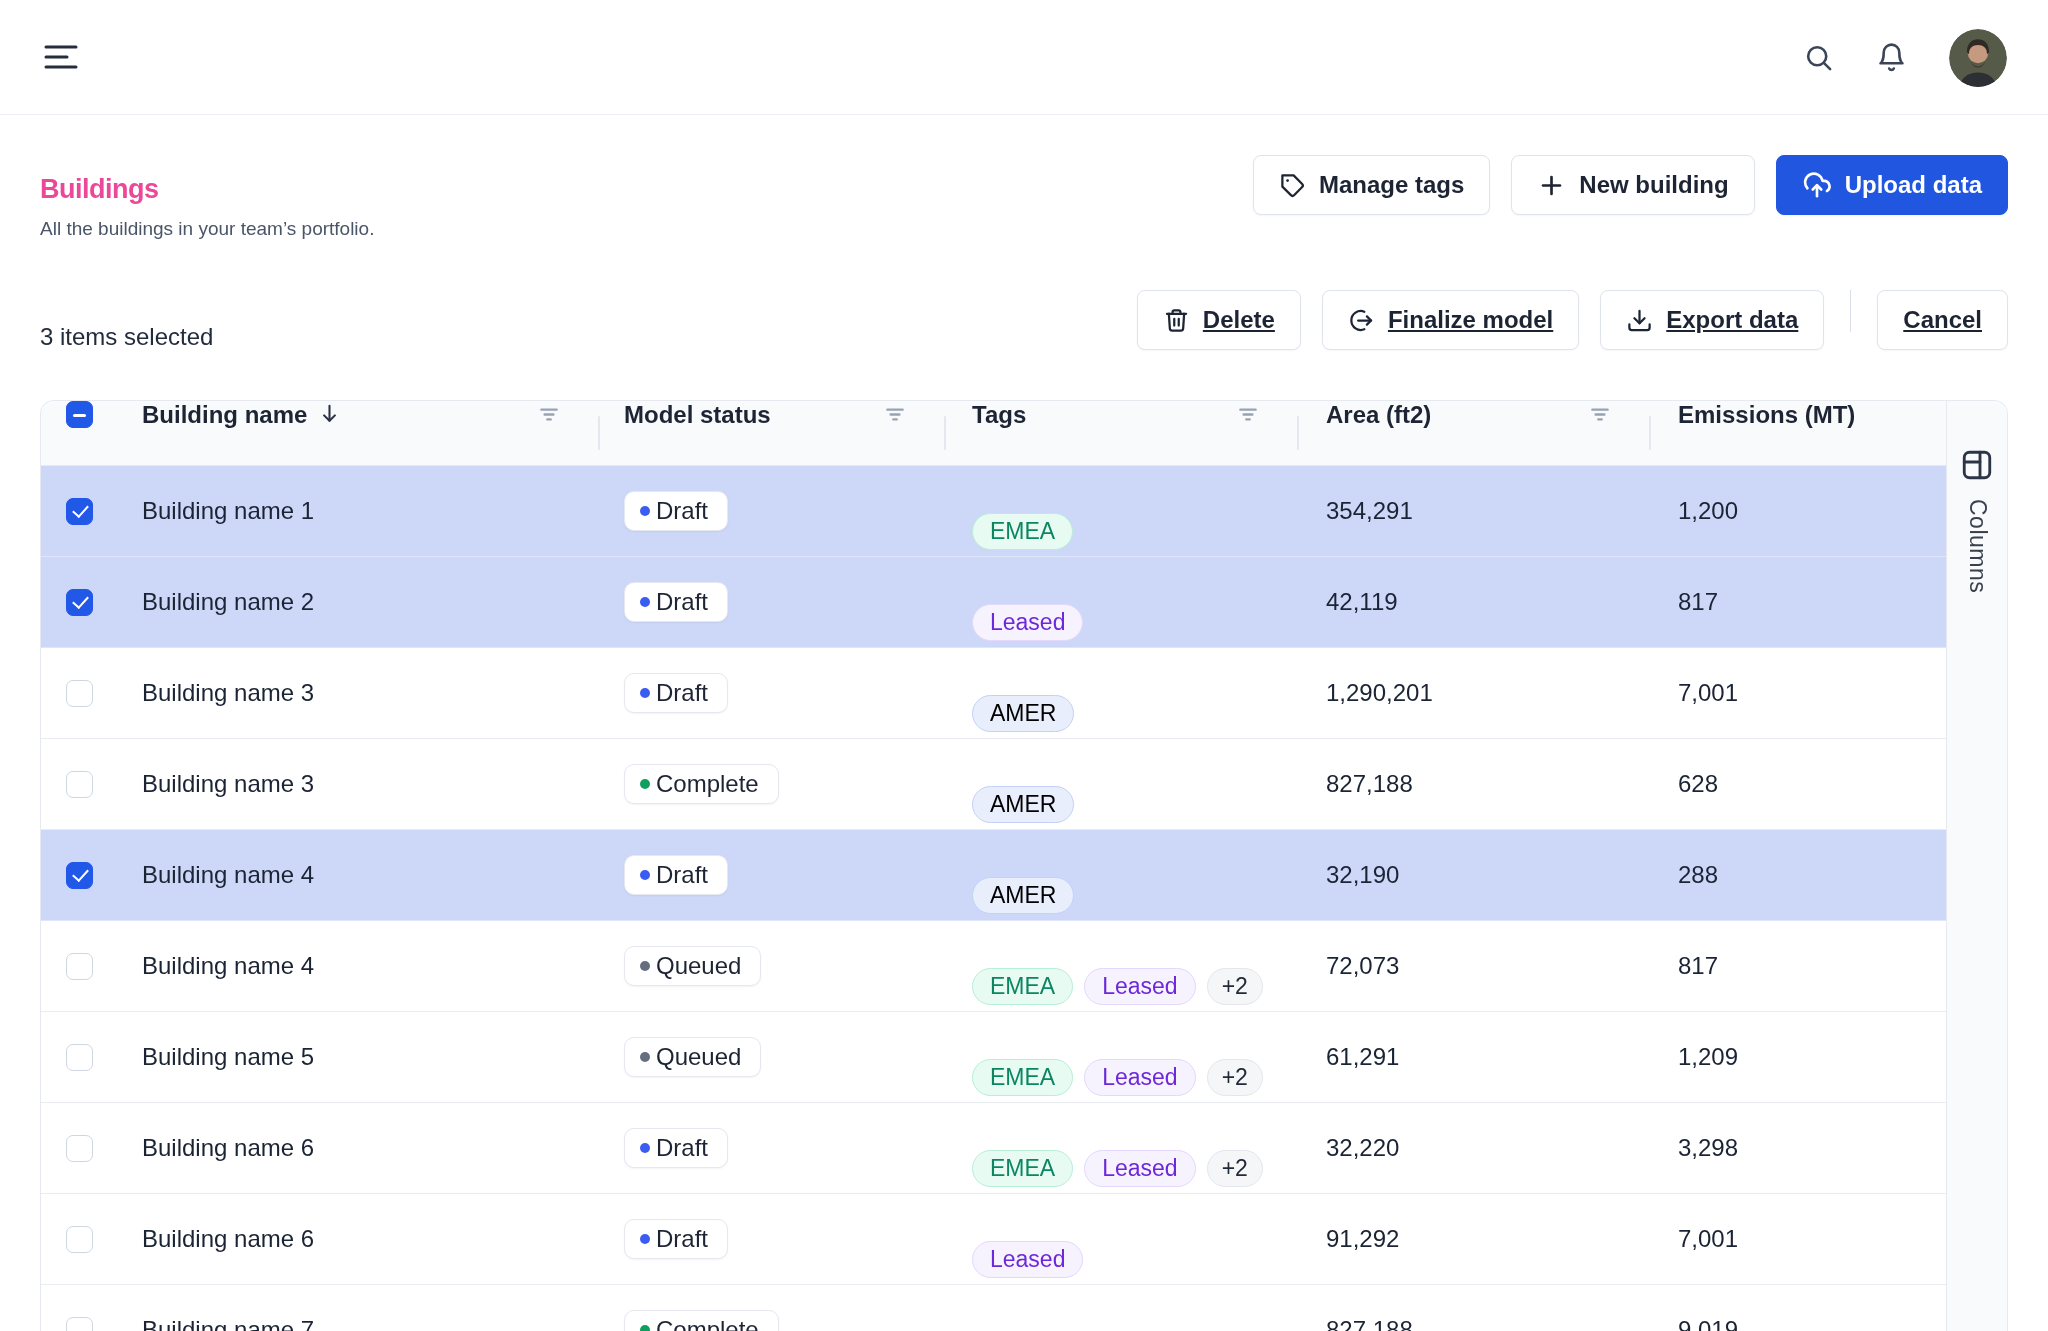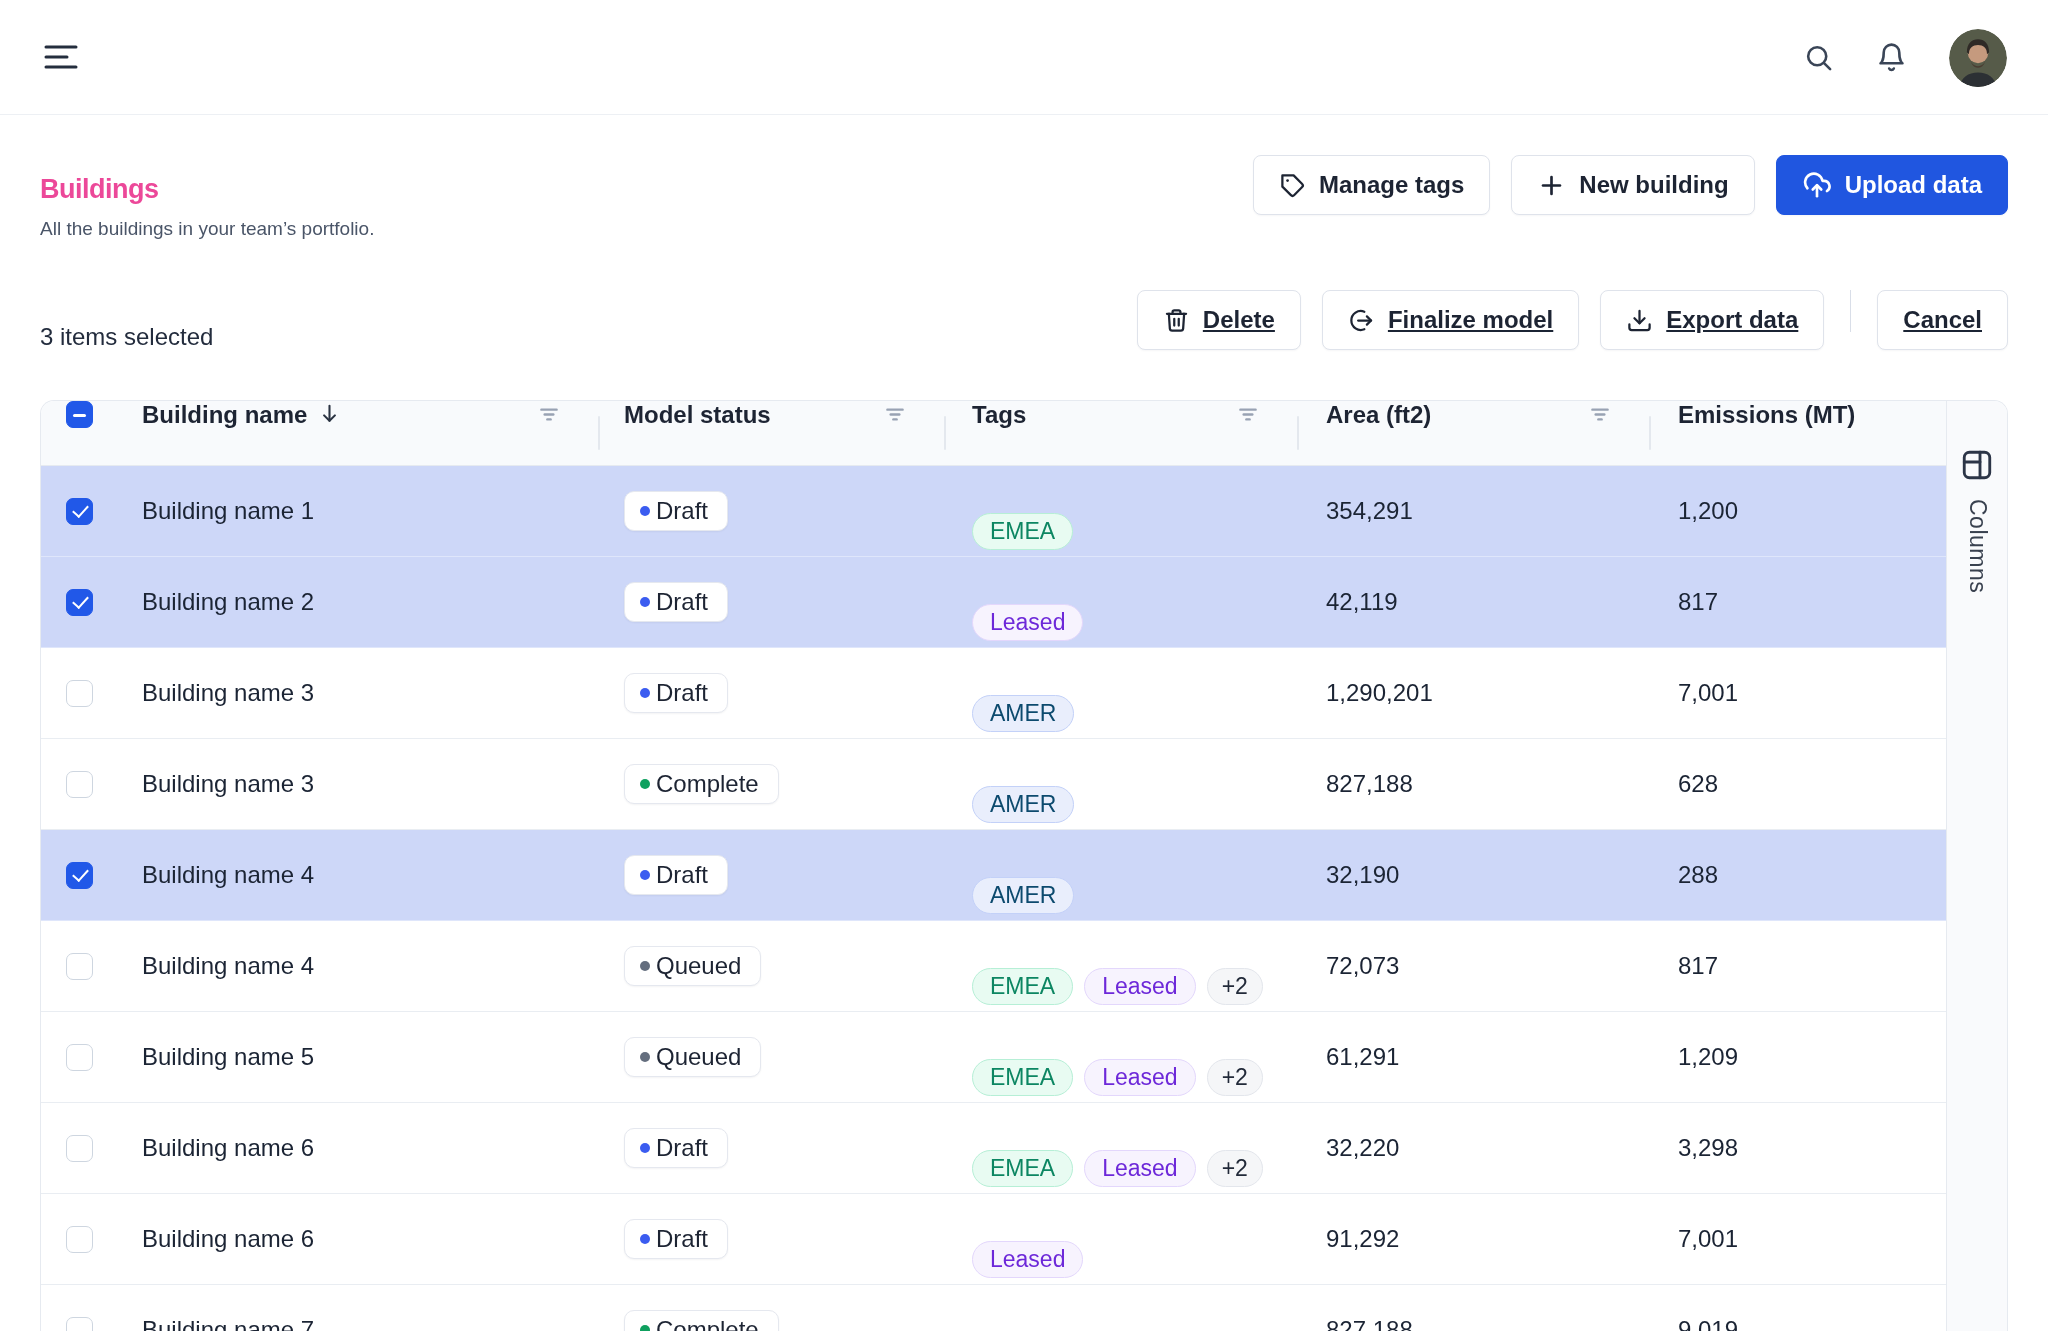--- a/index.html
+++ b/index.html
@@ -74,21 +74,21 @@
   .dot { width:10px; height:10px; border-radius:50%; flex:none; }
   .dot-blue { background:#3b5cf0; }
   .dot-green { background:#0fa05f; }
   .dot-gray { background:#646e7e; }
 
   .cell-tags { gap:11px; }
   .pill { display:inline-flex; align-items:center; height:37px; padding:0 17px; border-radius:999px;
           font-size:23px; font-weight:500; border:1.5px solid transparent;margin-top:41px; }
   .pill-green  { background:#e8fbf2; border-color:#b6efd6; color:#0c8662; }
   .pill-purple { background:#f7f3fe; border-color:#e3d7fc; color:#6d28d9; }
-  .pill-blue   { background:#e9eefc; border-color:#c3d1f8; color:#0c4a6e; }
+  .pill-blue   { background:#e9eefc; border-color:#c3d1f8; color:#000000; }
   .pill-gray   { background:#f5f6f8; border-color:#e3e6ec; color:#222a39; }
   .pill-extra  { padding:0 14px; }
 
   
   .rail { position:absolute; top:0; right:0; bottom:0; width:61px; background:#f9fafc;
           border-left:1px solid #e6eaf0; z-index:5; display:flex; flex-direction:column;
           align-items:center; cursor:pointer; }
   .rail-icon { margin-top:46px; display:flex; }
   .rail-label { margin-top:16px; writing-mode:vertical-rl; text-orientation:mixed;
                 font-size:23px; font-weight:500; color:#39414f; letter-spacing:.5px; }

